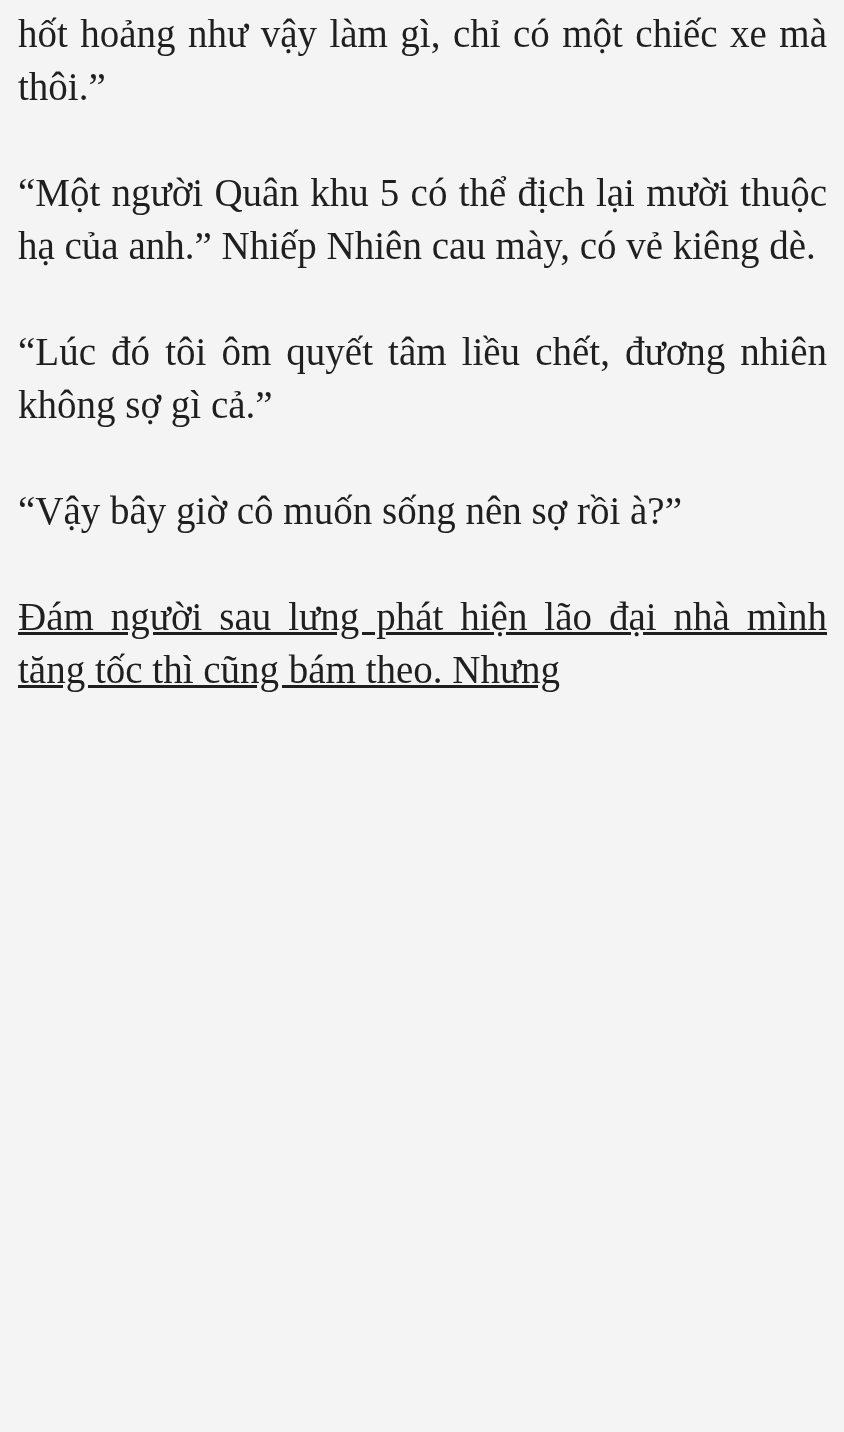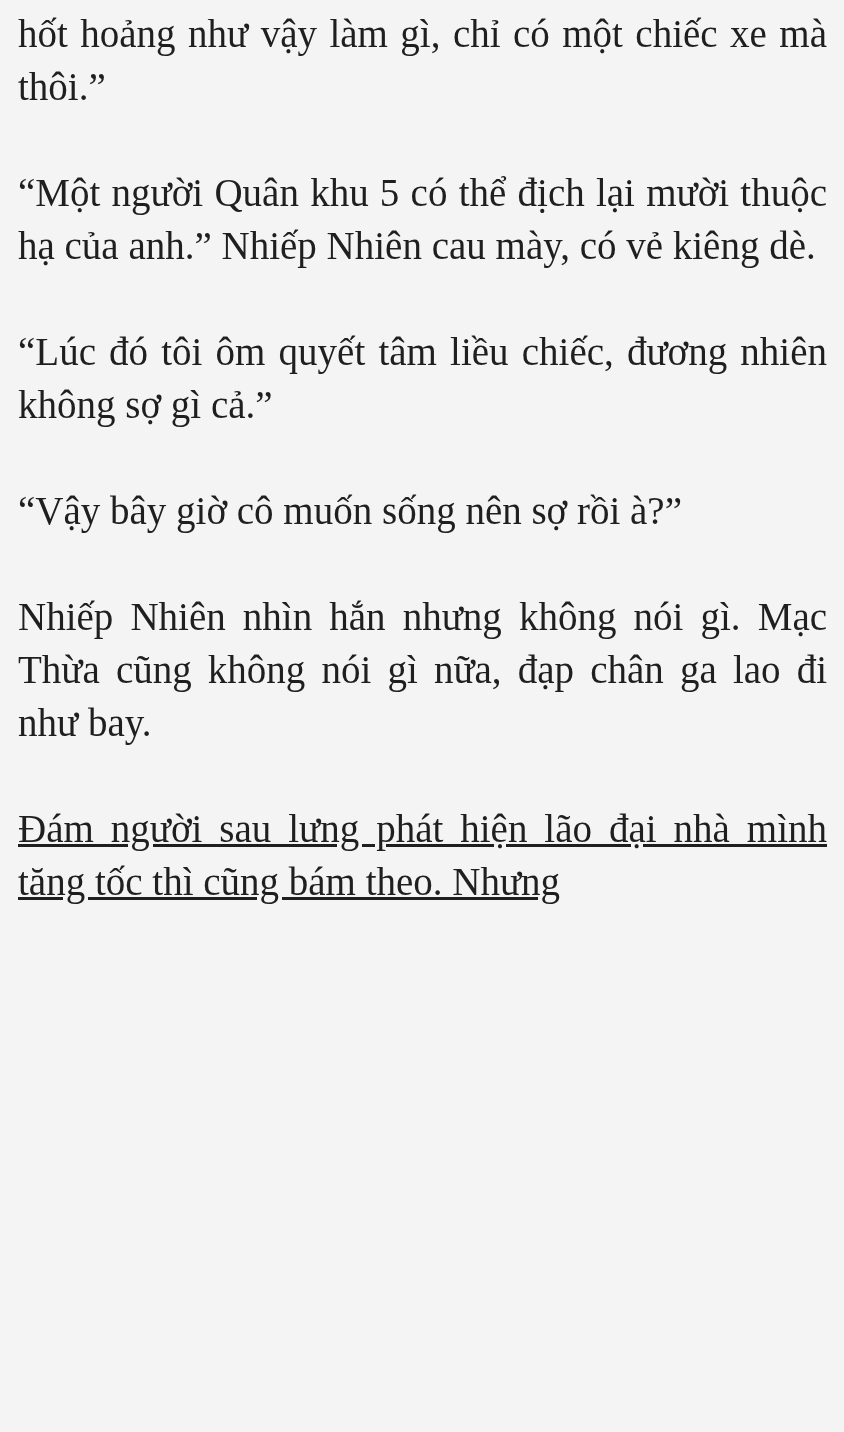--- a/index.html
+++ b/index.html
@@ -34,17 +34,16 @@
     margin-bottom: 16px;
     text-decoration: underline;
   }
 </style>
 </head>
 <body>
 
 <main class="reading-page">
   <p>hốt hoảng như vậy làm gì, chỉ có một chiếc xe mà thôi.”</p>
   <p>“Một người Quân khu 5 có thể địch lại mười thuộc hạ của anh.” Nhiếp Nhiên cau mày, có vẻ kiêng dè.</p>
-  <p>“Lúc đó tôi ôm quyết tâm liều chiếc, đương nhiên không sợ gì cả.”</p>
+  <p>“Lúc đó tôi ôm quyết tâm liều chết, đương nhiên không sợ gì cả.”</p>
   <p>“Vậy bây giờ cô muốn sống nên sợ rồi à?”</p>
-  <p>Nhiếp Nhiên nhìn hắn nhưng không nói gì. Mạc Thừa cũng không nói gì nữa, đạp chân ga lao đi như bay.</p>
   <p>Đám người sau lưng phát hiện lão đại nhà mình tăng tốc thì cũng bám theo. Nhưng</p>
 </main>
 
 </body></html>

